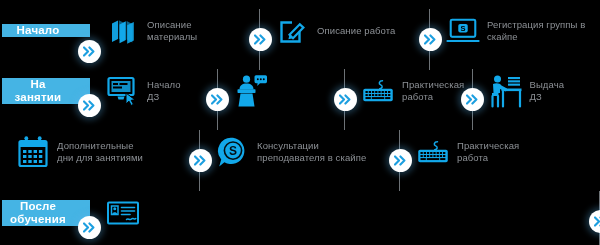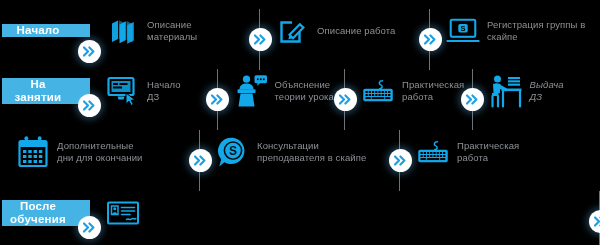--- a/index.html
+++ b/index.html
@@ -232,22 +232,20 @@
       <rect x="2.5" y="15.3" width="18" height="3.6" rx="0.6" fill="#12a8ea"></rect>
       <path d="M5.5 19.4 L17.5 19.4 L19.5 32.5 L3.5 32.5 Z" fill="#12a8ea"></path>
       <path d="M21 1.2 L30.5 1.2 A1.6 1.6 0 0 1 32 2.8 L32 7.6 A1.6 1.6 0 0 1 30.5 9.2 L25 9.2 L22.2 12 L22.6 9.2 L21 9.2 A1.6 1.6 0 0 1 19.5 7.6 L19.5 2.8 A1.6 1.6 0 0 1 21 1.2 Z" fill="#12a8ea"></path>
       <g fill="#000">
                 <circle cx="22.8" cy="5.3" r="0.95"></circle>
                 <circle cx="25.8" cy="5.3" r="0.95"></circle>
                 <circle cx="28.8" cy="5.3" r="0.95"></circle>
               </g>
     </svg>
           </div>
-          <div class="step-text">Объяснение
-теории урока</div>
           <div class="divider"></div>
           <div class="chev chev-step">
             <svg width="13" height="11" viewBox="0 0 13 11">
   <path d="M1 1.4 L5 5.5 L1 9.6" fill="none" stroke="#1c9fe0" stroke-width="2.1" stroke-linecap="round" stroke-linejoin="round"></path>
   <path d="M6.4 1.4 L10.4 5.5 L6.4 9.6" fill="none" stroke="#1c9fe0" stroke-width="2.1" stroke-linecap="round" stroke-linejoin="round"></path>
 </svg>
           </div>
         </div>
         <div class="step" style="flex: 1 1 25%;">
           <div class="step-icon">
@@ -280,21 +278,21 @@
           <div class="step-text">Практическая
 работа</div>
           <div class="divider"></div>
           <div class="chev chev-step">
             <svg width="13" height="11" viewBox="0 0 13 11">
   <path d="M1 1.4 L5 5.5 L1 9.6" fill="none" stroke="#1c9fe0" stroke-width="2.1" stroke-linecap="round" stroke-linejoin="round"></path>
   <path d="M6.4 1.4 L10.4 5.5 L6.4 9.6" fill="none" stroke="#1c9fe0" stroke-width="2.1" stroke-linecap="round" stroke-linejoin="round"></path>
 </svg>
           </div>
         </div>
-        <div class="step" style="flex: 1 1 25%; font-style: italic;">
+        <div class="step" style="flex: 1 1 25%;">
           <div class="step-icon">
             <svg width="34" height="34" viewBox="0 0 34 34">
       <circle cx="8.5" cy="5" r="3.5" fill="#12a8ea"></circle>
       <path d="M4 10 C7.5 8.6 11 9.2 12.5 11.5 L18 14.5 L17 17.5 L11 15 L11 19 L4.5 19 Z" fill="#12a8ea"></path>
       <rect x="3" y="19" width="6.5" height="3" fill="#12a8ea"></rect>
       <path d="M3.5 22 L3.5 32.5 M9 22 L9 32.5" stroke="#12a8ea" stroke-width="2.2" stroke-linecap="round"></path>
       <path d="M14 16.5 L14 32.5 M31 16.5 L31 32.5" stroke="#12a8ea" stroke-width="2.2" stroke-linecap="round"></path>
       <rect x="12.5" y="14.5" width="20" height="2.6" fill="#12a8ea"></rect>
       <g fill="#12a8ea">
         <rect x="19" y="3" width="12" height="2.1"></rect>
@@ -329,21 +327,21 @@
         <rect x="16.6" y="19" width="3.4" height="3"></rect>
                 <rect x="21.9" y="19" width="3.4" height="3"></rect>
         <rect x="6" y="24" width="3.4" height="3"></rect>
                 <rect x="11.3" y="24" width="3.4" height="3"></rect>
         <rect x="16.6" y="24" width="3.4" height="3"></rect>
                 <rect x="21.9" y="24" width="3.4" height="3"></rect>
       </g>
     </svg>
           </div>
           <div class="step-text">Дополнительные
-дни для окончании</div>
+дни для занятиями</div>
           <div class="divider"></div>
           <div class="chev chev-step">
             <svg width="13" height="11" viewBox="0 0 13 11">
   <path d="M1 1.4 L5 5.5 L1 9.6" fill="none" stroke="#1c9fe0" stroke-width="2.1" stroke-linecap="round" stroke-linejoin="round"></path>
   <path d="M6.4 1.4 L10.4 5.5 L6.4 9.6" fill="none" stroke="#1c9fe0" stroke-width="2.1" stroke-linecap="round" stroke-linejoin="round"></path>
 </svg>
           </div>
         </div>
         <div class="step" style="flex: 1 1 33.3333%;">
           <div class="step-icon">

